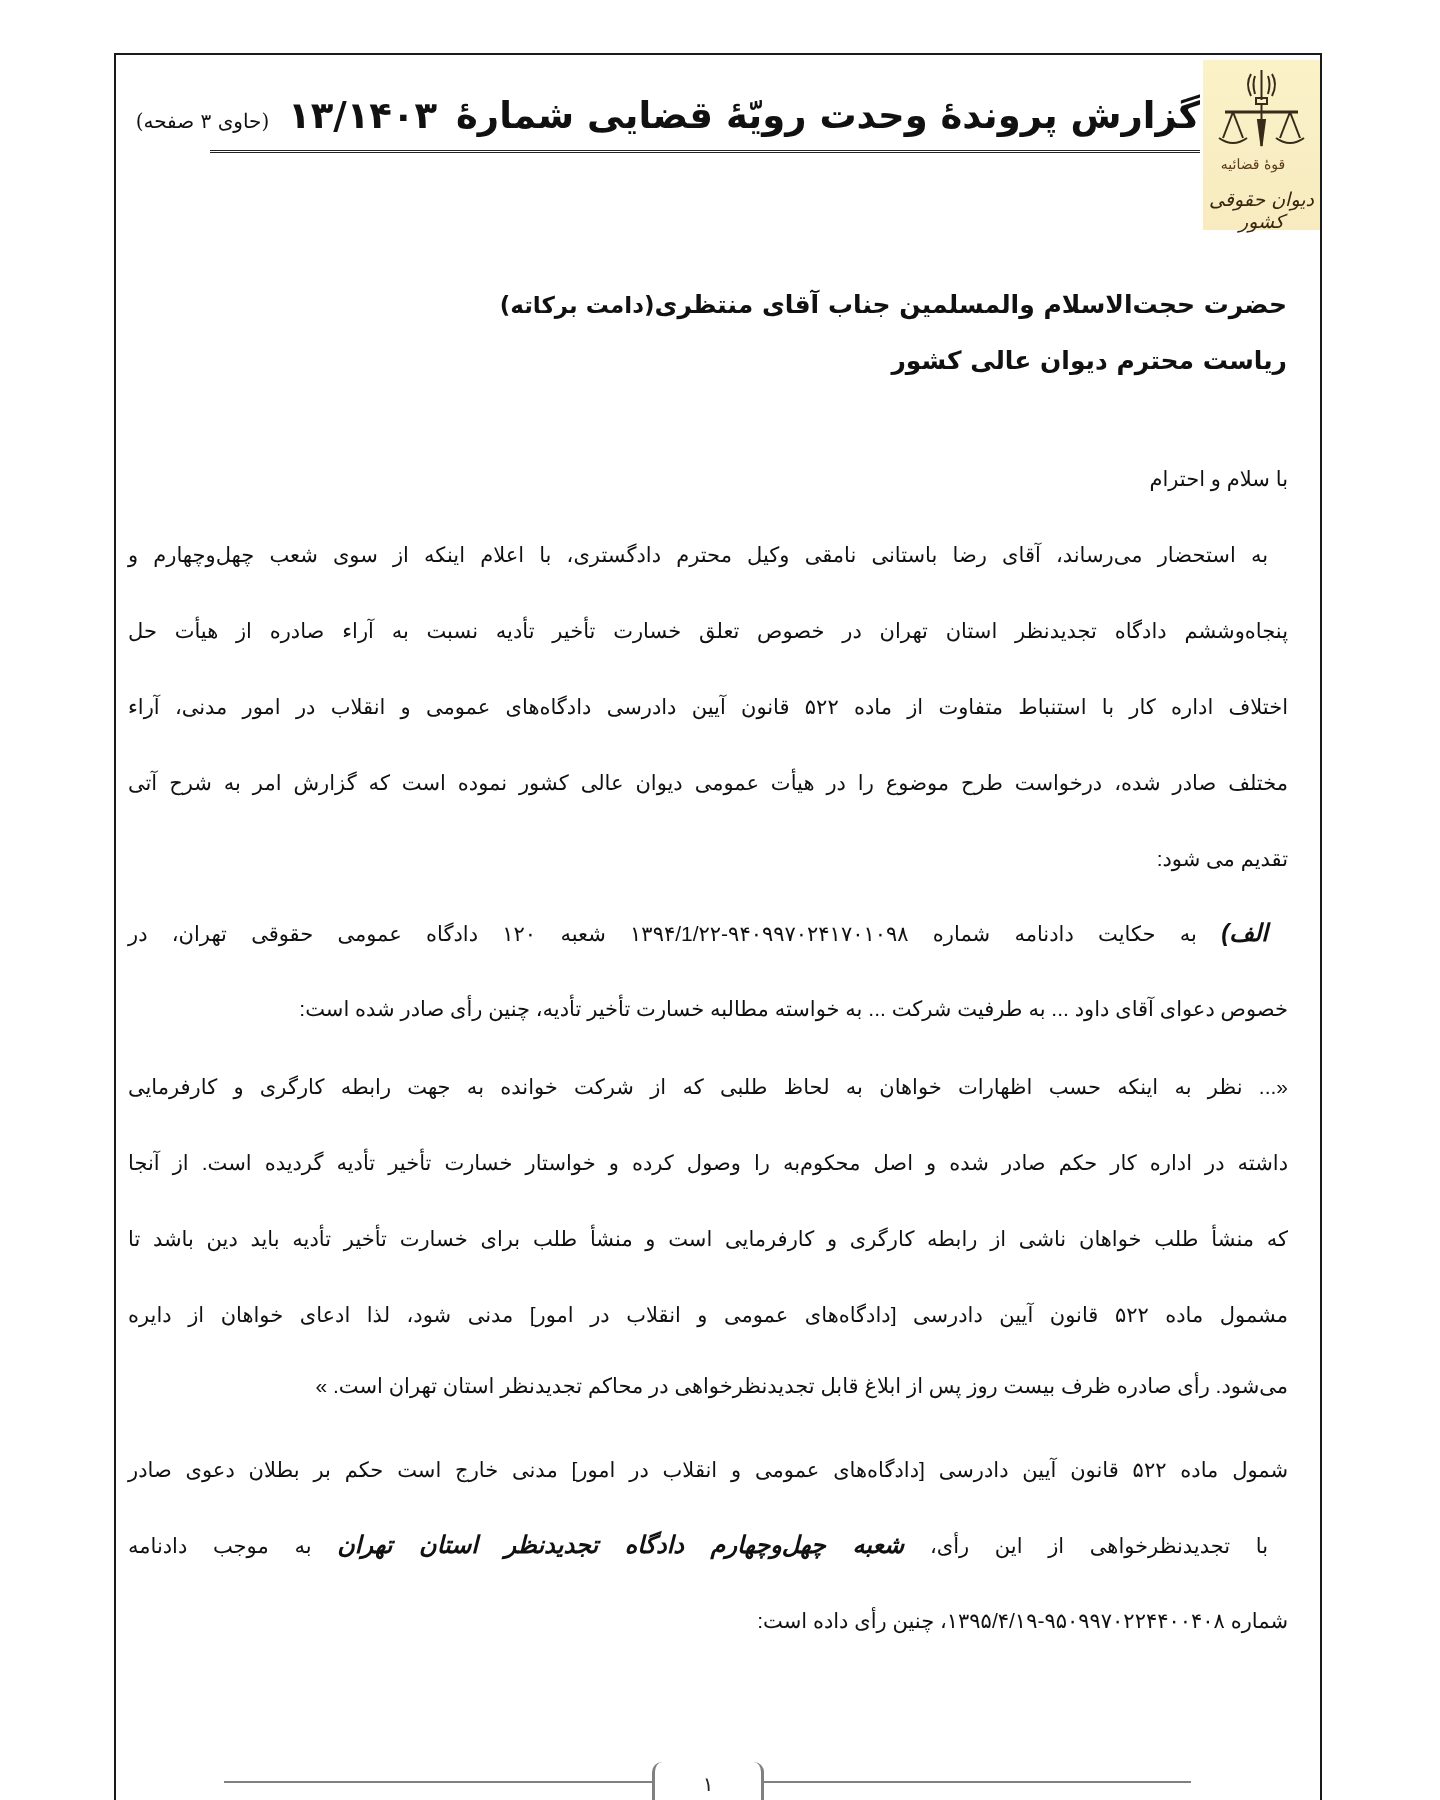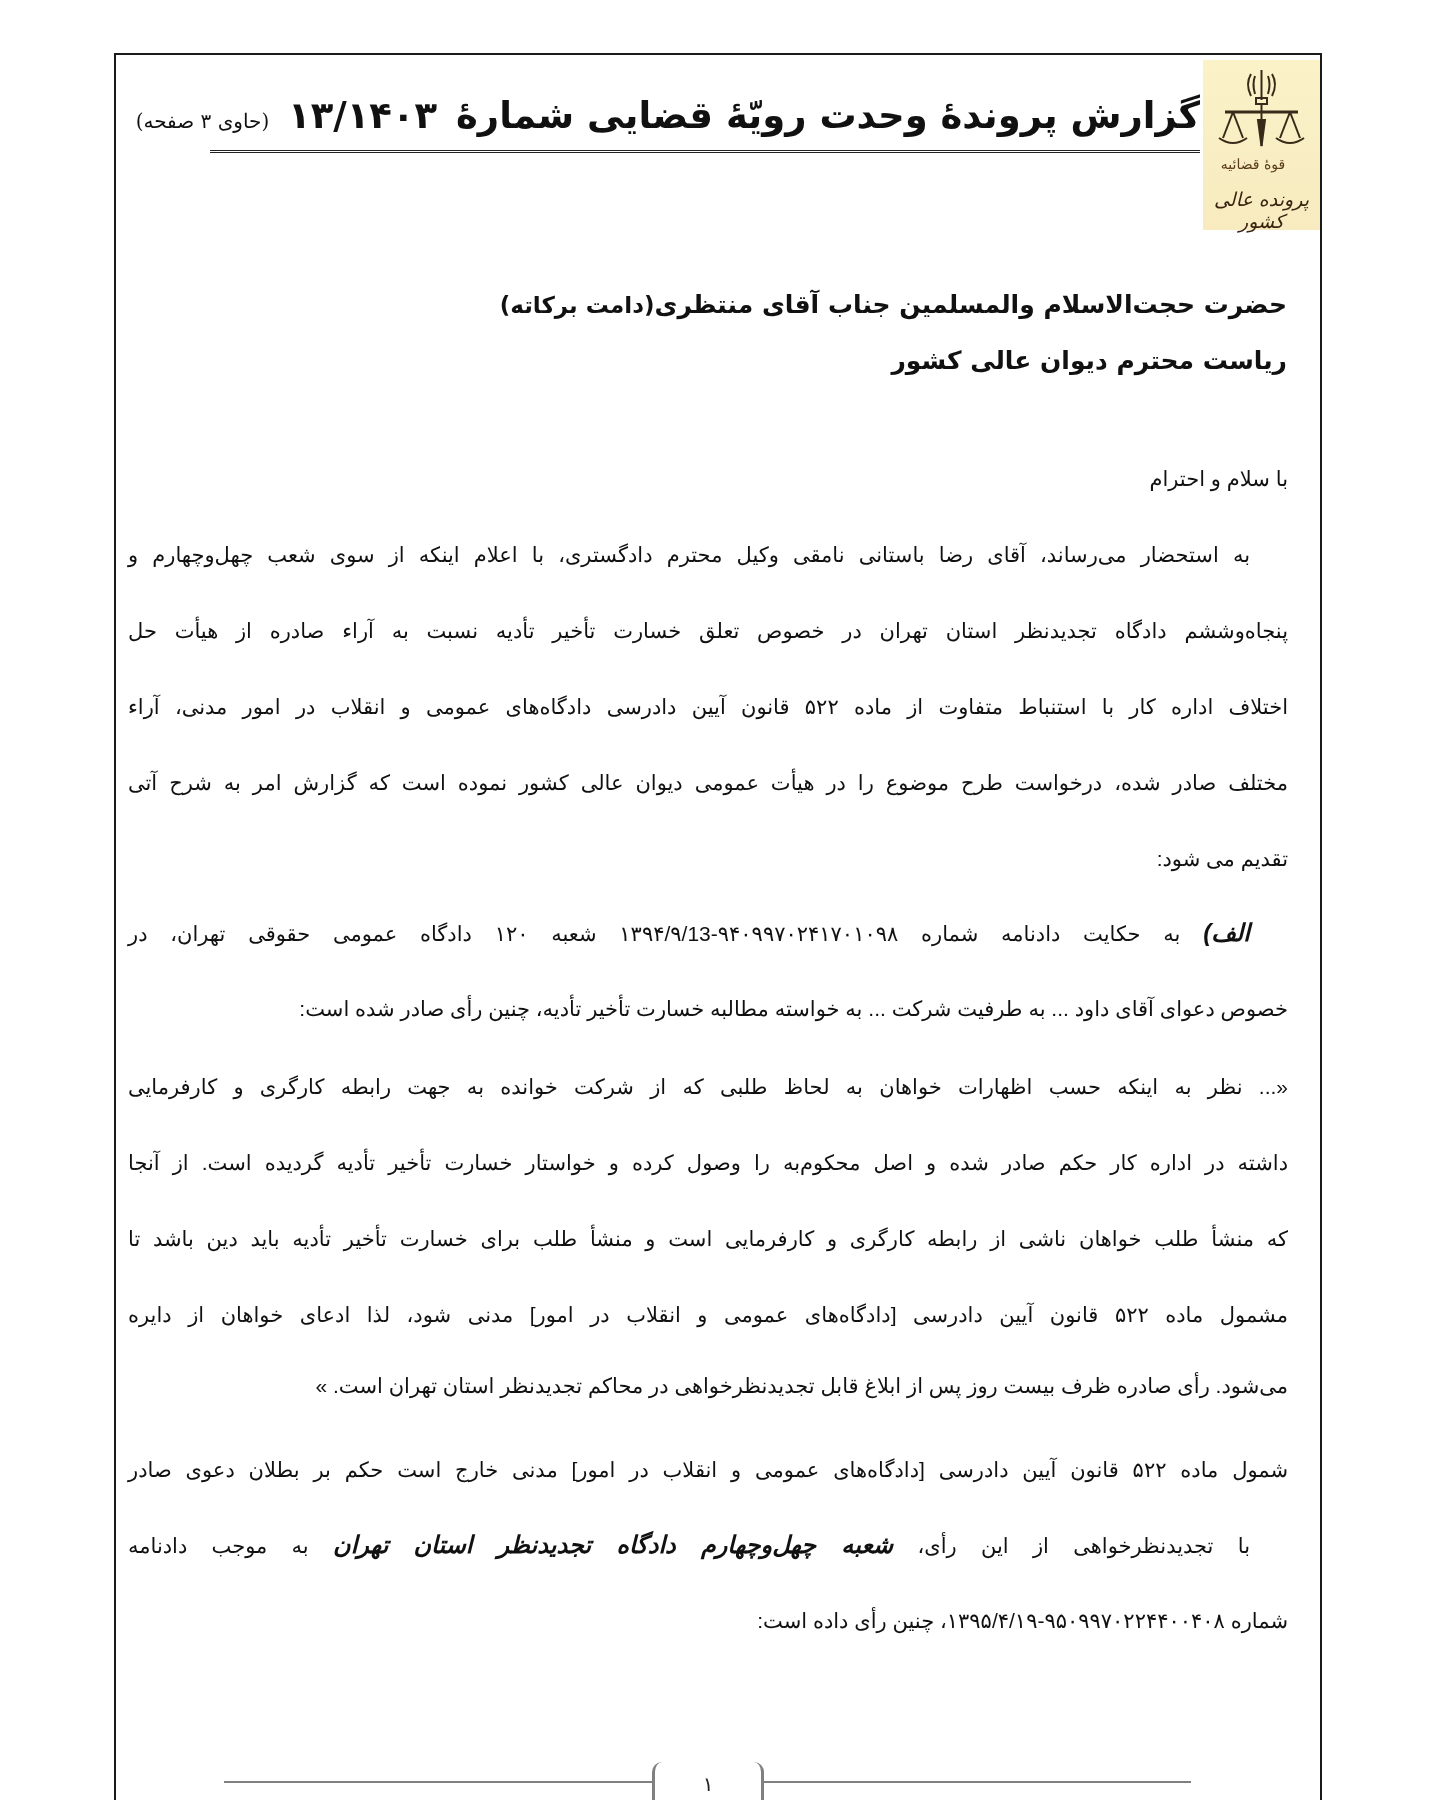--- a/index.html
+++ b/index.html
@@ -43,21 +43,21 @@
 
   .body-text {
     position: absolute; left: 128px; width: 1160px; direction: rtl;
     font-family: "Liberation Sans", sans-serif; font-size: 21px; color: #111;
   }
   .line {
     position: absolute; right: 0; left: 0; height: 36px; line-height: 36px;
     white-space: nowrap; text-align: justify; text-align-last: justify;
   }
   .line.last { text-align-last: right; }
-  .line.indent { right: 38px; }
+  .line.indent { right: 20px; }
   .bold-lg { font-weight: bold; font-size: 24px; font-style: italic; }
 
   .footer-rule-left { position: absolute; left: 224px; top: 1781px; width: 428px; height: 2px; background: #808080; }
   .footer-rule-right { position: absolute; left: 763px; top: 1781px; width: 428px; height: 2px; background: #808080; }
   .footer-bracket-left { position: absolute; left: 652px; top: 1762px; width: 8px; height: 40px; border-left: 3px solid #808080; border-top-left-radius: 10px; }
   .footer-bracket-right { position: absolute; left: 753px; top: 1762px; width: 8px; height: 40px; border-right: 3px solid #808080; border-top-right-radius: 10px; }
   .page-number { position: absolute; left: 690px; top: 1772px; width: 36px; text-align: center; font-size: 20px; font-family: "DejaVu Sans", sans-serif; color: #222; }
 </style>
 </head>
 <body>
@@ -78,21 +78,21 @@
       <line x1="30" y1="52" x2="20" y2="78"></line>
       <line x1="30" y1="52" x2="40" y2="78"></line>
       <path d="M16 78 q14 10 28 0"></path>
       <line x1="87" y1="52" x2="77" y2="78"></line>
       <line x1="87" y1="52" x2="97" y2="78"></line>
       <path d="M73 78 q14 10 28 0"></path>
       <path d="M55 60 l3.5 26 l3.5 -26 z" fill="#3a2a1a"></path>
     </g>
   </svg>
   <div class="logo-line1">قوهٔ قضائیه</div>
-  <div class="logo-line2">پرونده عالی کشور</div>
+  <div class="logo-line2">دیوان حقوقی کشور</div>
 </div>
 
 <div class="title-wrap">
   <div class="title">
     <span>گزارش پروندهٔ وحدت رویّهٔ قضایی شمارهٔ</span>
     <span class="num">۱۳/۱۴۰۳</span>
     <span class="pages">(حاوی ۳ صفحه)</span>
   </div>
 </div>
 
@@ -105,21 +105,21 @@
   <div class="line last" style="top:461px;">با سلام و احترام</div>
 
   <div class="line indent" style="top:537px;">به استحضار می‌رساند، آقای رضا باستانی نامقی وکیل محترم دادگستری، با اعلام اینکه از سوی شعب چهل‌وچهارم و</div>
   <div class="line" style="top:613px;">پنجاه‌وششم دادگاه تجدیدنظر استان تهران در خصوص تعلق خسارت تأخیر تأدیه نسبت به آراء صادره از هیأت حل</div>
   <div class="line" style="top:689px;">اختلاف اداره کار با استنباط متفاوت از ماده ۵۲۲ قانون آیین دادرسی دادگاه‌های عمومی و انقلاب در امور مدنی، آراء</div>
   <div class="line" style="top:765px;">مختلف صادر شده، درخواست طرح موضوع را در هیأت عمومی دیوان عالی کشور نموده است که گزارش امر به شرح آتی</div>
   <div class="line last" style="top:841px;">تقدیم می شود:</div>
 
   <div class="line indent" style="top:915px;">
     <span class="bold-lg">الف)</span>
-    <span>به حکایت دادنامه شماره ۹۴۰۹۹۷۰۲۴۱۷۰۱۰۹۸-۱۳۹۴/۹/13 شعبه ۱۲۰ دادگاه عمومی حقوقی تهران، در</span>
+    <span>به حکایت دادنامه شماره ۹۴۰۹۹۷۰۲۴۱۷۰۱۰۹۸-۱۳۹۴/1/۲۲ شعبه ۱۲۰ دادگاه عمومی حقوقی تهران، در</span>
   </div>
   <div class="line last" style="top:991px;">خصوص دعوای آقای داود ... به طرفیت شرکت ... به خواسته مطالبه خسارت تأخیر تأدیه، چنین رأی صادر شده است:</div>
 
   <div class="line" style="top:1069px;">«... نظر به اینکه حسب اظهارات خواهان به لحاظ طلبی که از شرکت خوانده به جهت رابطه کارگری و کارفرمایی</div>
   <div class="line" style="top:1145px;">داشته در اداره کار حکم صادر شده و اصل محکوم‌به را وصول کرده و خواستار خسارت تأخیر تأدیه گردیده است. از آنجا</div>
   <div class="line" style="top:1221px;">که منشأ طلب خواهان ناشی از رابطه کارگری و کارفرمایی است و منشأ طلب برای خسارت تأخیر تأدیه باید دین باشد تا</div>
   <div class="line" style="top:1297px;">مشمول ماده ۵۲۲ قانون آیین دادرسی [دادگاه‌های عمومی و انقلاب در امور] مدنی شود، لذا ادعای خواهان از دایره</div>
   <div class="line" style="top:1452px;">شمول ماده ۵۲۲ قانون آیین دادرسی [دادگاه‌های عمومی و انقلاب در امور] مدنی خارج است حکم بر بطلان دعوی صادر</div>
   <div class="line last" style="top:1368px;">می‌شود. رأی صادره ظرف بیست روز پس از ابلاغ قابل تجدیدنظرخواهی در محاکم تجدیدنظر استان تهران است. »</div>
 

